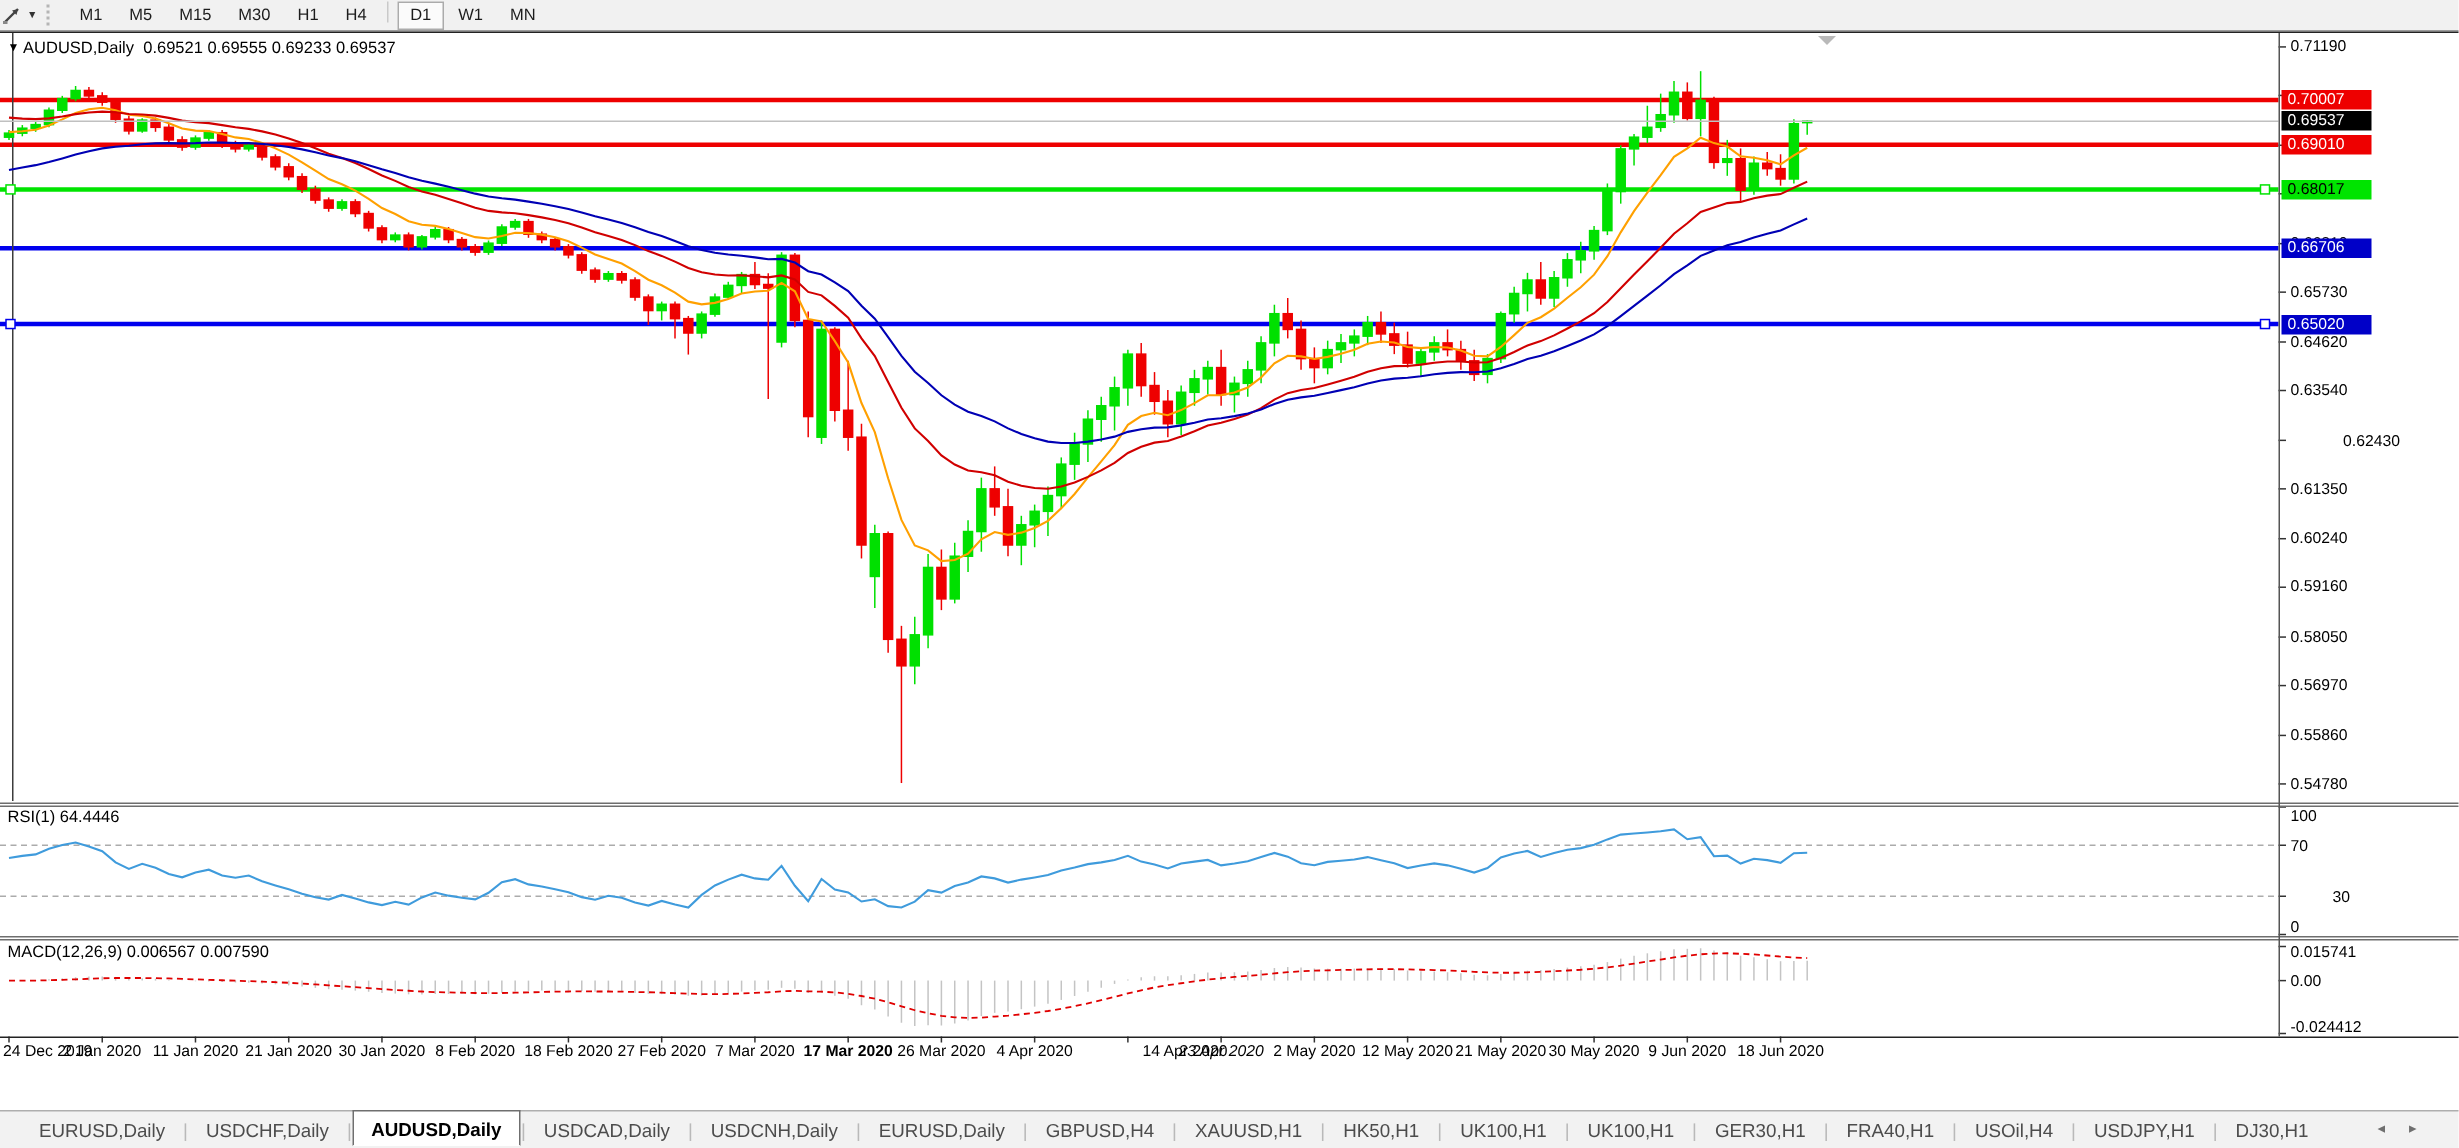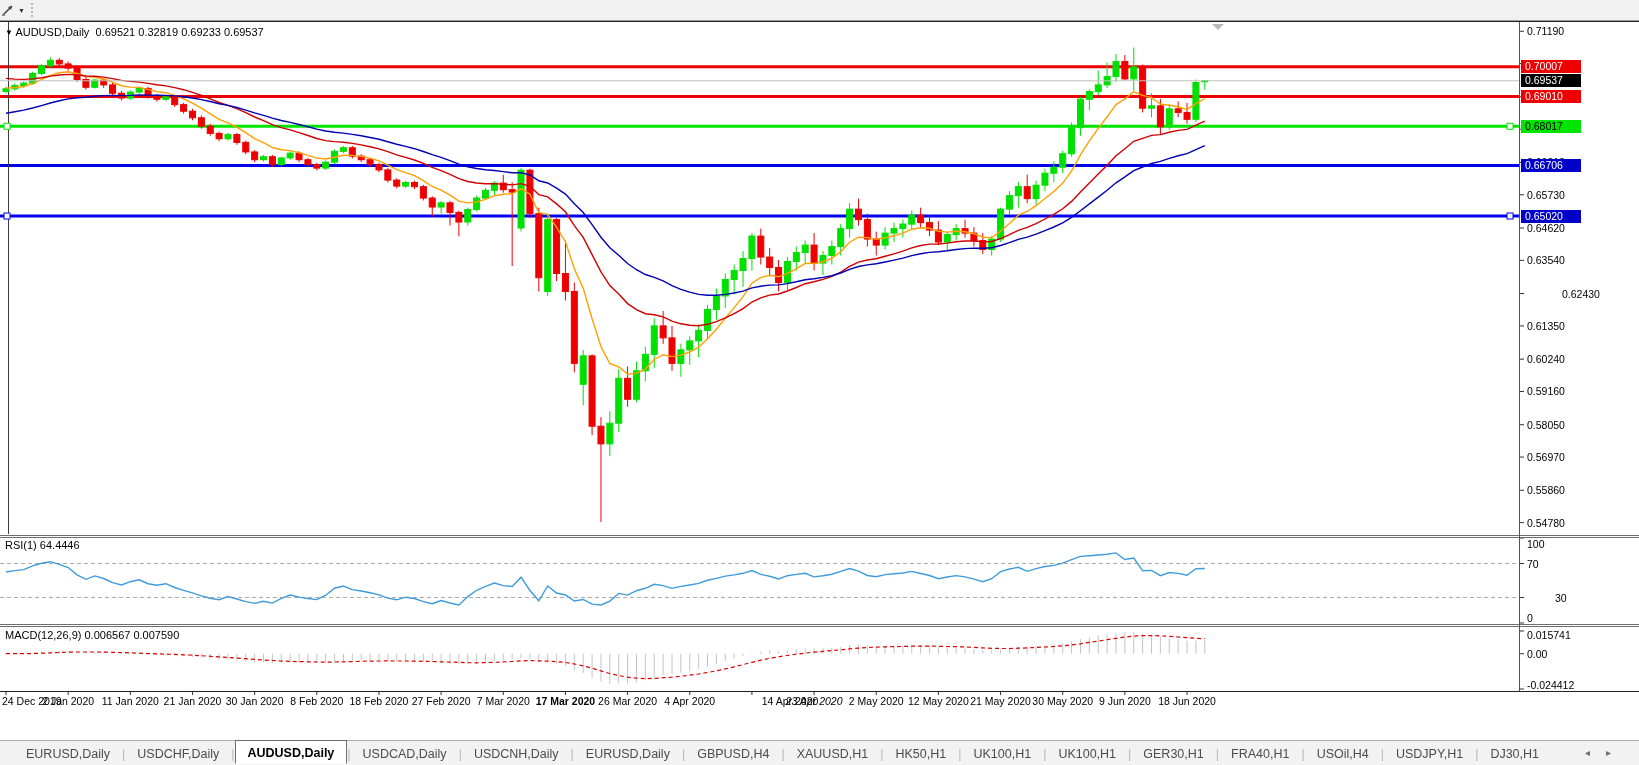--- a/index.html
+++ b/index.html
@@ -41,20 +41,32 @@
 <div id="toolbar">
   <span id="cursor-icon">
     <svg width="14" height="14" viewBox="0 0 14 14">
       <path d="M2 12 L11 3" stroke="#444" stroke-width="1.6" fill="none"></path>
       <path d="M11 3 l-4 1 3 3 z" fill="#444"></path>
       <rect x="1" y="11" width="3" height="2" fill="#888"></rect>
     </svg>
   </span>
   <span class="caret">▼</span>
   <span class="grip"></span>
+  <span id="tf-container" style="display: inline-flex;">
+      <span class="tf-btn">M1</span>
+      <span class="tf-btn">M5</span>
+      <span class="tf-btn">M15</span>
+      <span class="tf-btn">M30</span>
+      <span class="tf-btn">H1</span>
+      <span class="tf-btn">H4</span>
+      <span class="vsep"></span>
+      <span class="tf-btn active">D1</span>
+      <span class="tf-btn">W1</span>
+      <span class="tf-btn">MN</span>
+    </span>
 </div>
 
 <svg id="gfx" xmlns="http://www.w3.org/2000/svg" viewBox="0 0 1639 765">
     <line x1="0" y1="66.70269005847955" x2="1519" y2="66.70269005847955" stroke="#ee0000" stroke-width="3"></line>
     <line x1="0" y1="96.55438596491207" x2="1519" y2="96.55438596491207" stroke="#ee0000" stroke-width="3"></line>
     <line x1="0" y1="126.28631578947348" x2="1519" y2="126.28631578947348" stroke="#00e400" stroke-width="3"></line>
     <line x1="0" y1="165.53964912280702" x2="1519" y2="165.53964912280702" stroke="#0000ee" stroke-width="3"></line>
     <line x1="0" y1="216.02105263157893" x2="1519" y2="216.02105263157893" stroke="#0000ee" stroke-width="3"></line>
     <line x1="8.5" y1="22" x2="8.5" y2="534" stroke="#3c3c3c" stroke-width="1"></line>
     <line x1="6" y1="86.6736842105262" x2="6" y2="93.26081871345012" stroke="#00e000" stroke-width="1"></line>
@@ -524,21 +536,21 @@
 
 <div class="pane-sep" style="top:21px;border-top-color:#222;"></div>
 <div class="pane-sep" style="top:535px;"></div>
 <div class="pane-sep" style="top:537px;"></div>
 <div class="pane-sep" style="top:624px;"></div>
 <div class="pane-sep" style="top:626px;"></div>
 <div class="pane-sep" style="top:691px;border-top-color:#222;"></div>
 <div id="axis-vline"></div>
 <div class="shift-marker"></div>
 
-<div class="pane-label" id="main-title"><span class="dd">▼</span> <span>AUDUSD,Daily</span>&nbsp; <span>0.69521</span> <span>0.32819</span> <span>0.69233</span> <span>0.69537</span></div>
+<div class="pane-label" id="main-title"><span class="dd">▼</span> <span>AUDUSD,Daily</span>&nbsp; <span>0.69521</span> <span>0.69555</span> <span>0.69233</span> <span>0.69537</span></div>
 <div class="pane-label" style="left:5px;top:539px;"><span>RSI(1)</span> <span>64.4446</span></div>
 <div class="pane-label" style="left:5px;top:629px;"><span>MACD(12,26,9)</span> <span>0.006567</span> <span>0.007590</span></div>
 
 <div id="price-ticks">
     <div class="tick-label" style="top: 25.2819px;">0.71190</div>
     <div class="tick-label" style="top: 57.6187px;">0.70110</div>
     <div class="tick-label" style="top: 90.8538px;">0.69000</div>
     <div class="tick-label" style="top: 123.191px;">0.67920</div>
     <div class="tick-label" style="top: 156.426px;">0.66810</div>
     <div class="tick-label" style="top: 188.763px;">0.65730</div>

